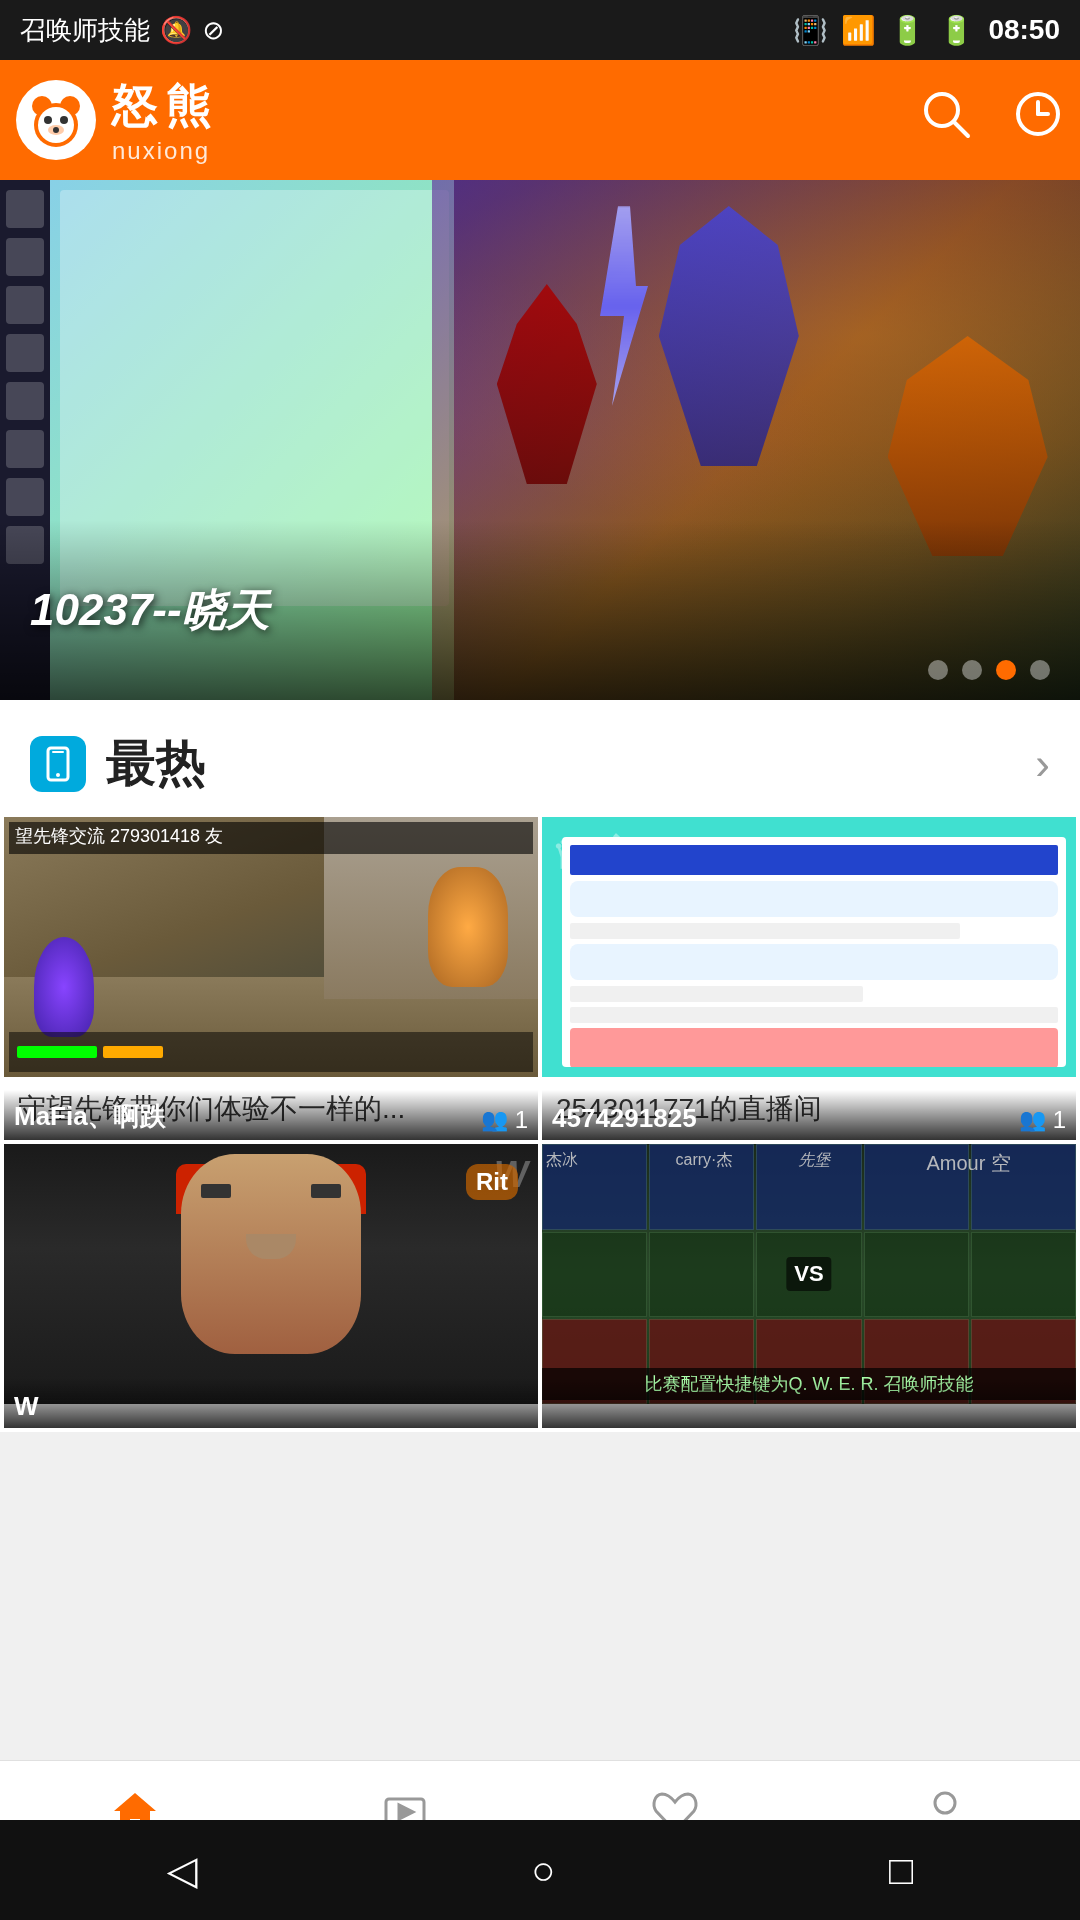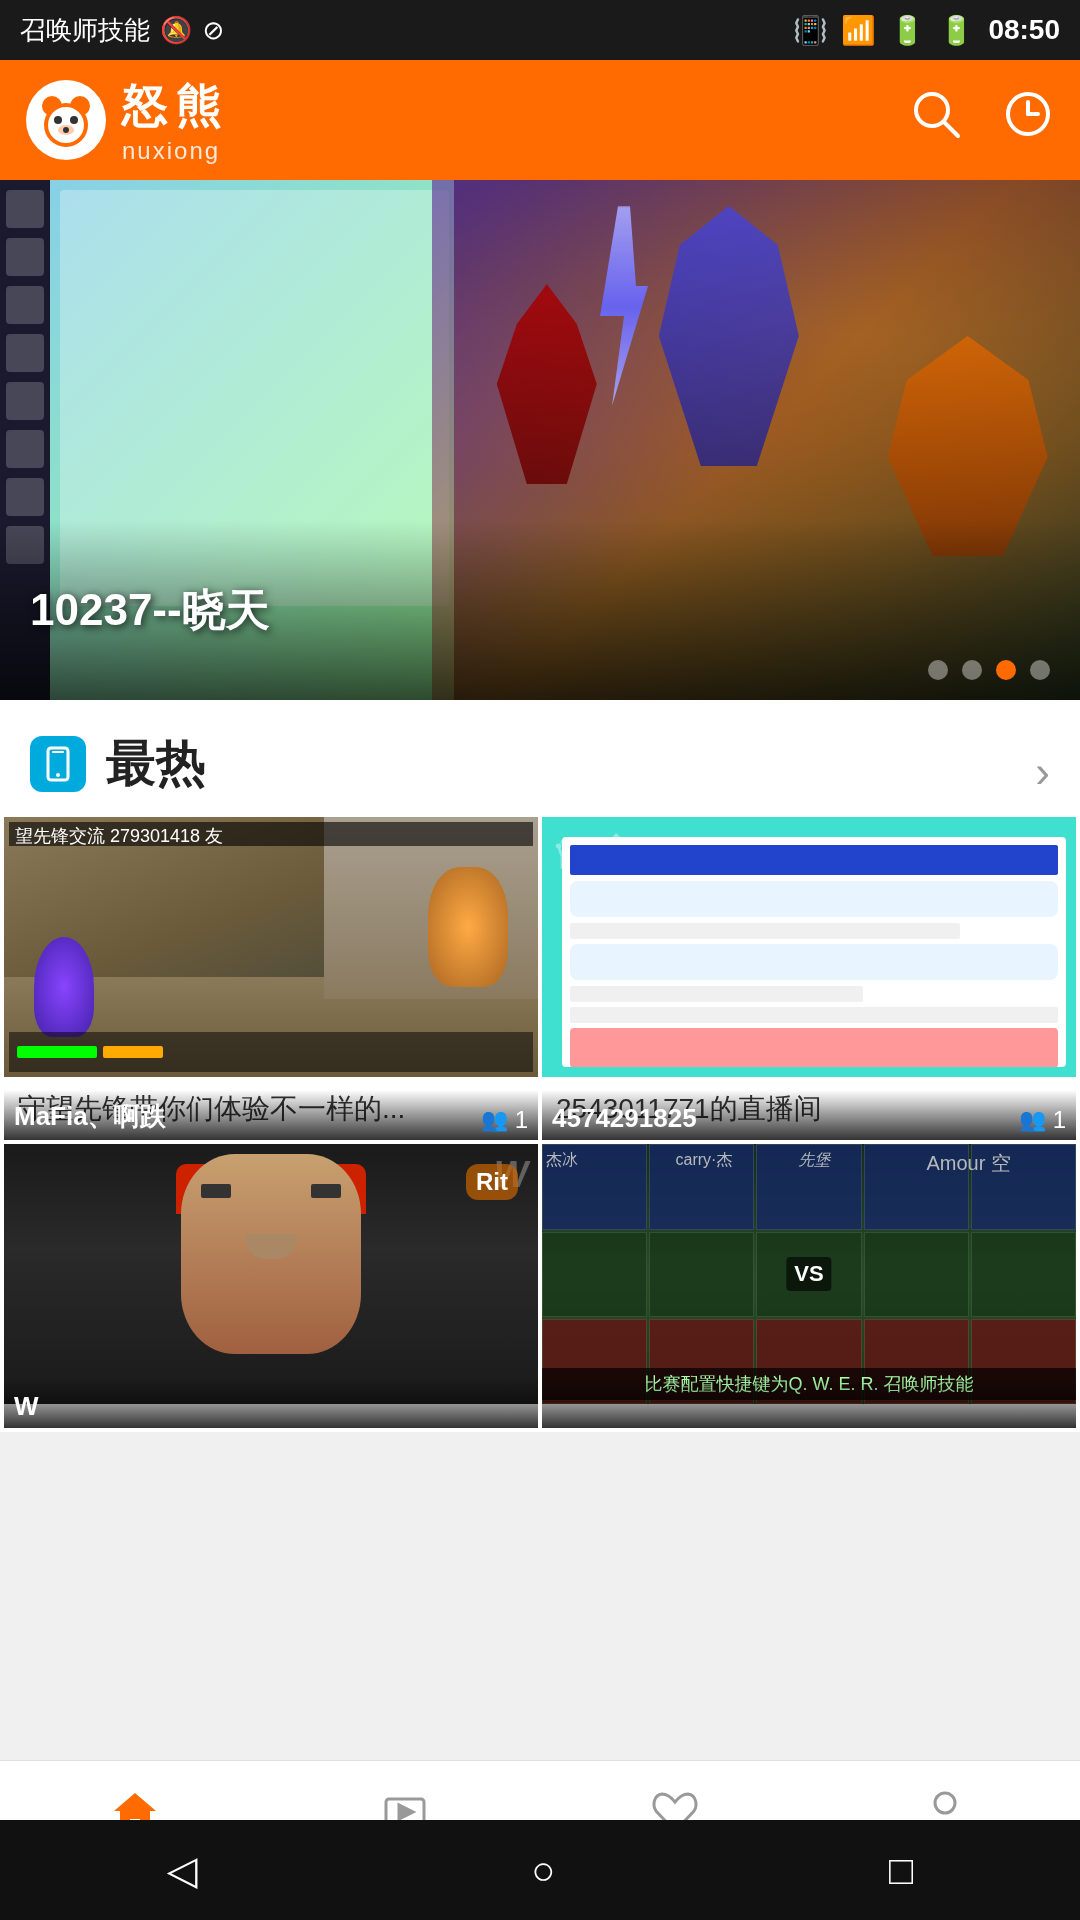--- a/index.html
+++ b/index.html
@@ -28,21 +28,21 @@
     .status-right { display: flex; align-items: center; gap: 14px; font-size: 28px; font-weight: bold; }
 
     
     .header {
       width: 100%;
       height: 120px;
       background: #FF6B00;
       display: flex;
       align-items: center;
       justify-content: space-between;
-      padding: 0 26px;
+      padding: 0 16px;
     }
     .logo-area {
       display: flex;
       align-items: center;
       gap: 16px;
     }
     .logo-bear {
       width: 80px;
       height: 80px;
       background: white;
@@ -124,20 +124,21 @@
       background: linear-gradient(transparent, rgba(0,0,0,0.7));
     }
     .banner-title {
       position: absolute;
       bottom: 60px;
       left: 30px;
       color: white;
       font-size: 44px;
       font-weight: bold;
       text-shadow: 2px 2px 8px rgba(0,0,0,0.8);
+      font-style: italic;
     }
     .banner-dots {
       position: absolute;
       bottom: 20px;
       right: 30px;
       display: flex;
       gap: 14px;
     }
     .dot {
       width: 20px;
@@ -178,21 +179,21 @@
       border-radius: 4px;
     }
 
     
     .section {
       background: white;
       margin-bottom: 8px;
     }
     .section-header {
       display: flex;
-      align-items: flex-end;
+      align-items: center;
       justify-content: space-between;
       padding: 30px 30px 20px;
     }
     .section-title-area {
       display: flex;
       align-items: center;
       gap: 20px;
     }
     .section-icon {
       width: 56px;
@@ -590,21 +591,21 @@
     <span class="section-more">›</span>
   </div>
 
   <div class="grid-2col">
 
     <div class="stream-card">
       <div class="stream-thumb thumb-overwatch">
         <div class="ow-scene">
           <div class="ow-floor"></div>
           <div class="ow-wall"></div>
-          <div style="position:absolute;top:5px;left:5px;right:5px;height:24px;background:rgba(0,0,0,0.6);font-size:18px;color:white;padding:2px 6px;overflow:hidden;white-space:nowrap;">望先锋交流 279301418 友</div>
+          <div style="position:absolute;top:5px;left:5px;right:5px;height:32px;background:rgba(0,0,0,0.6);font-size:18px;color:white;padding:2px 6px;overflow:hidden;white-space:nowrap;">望先锋交流 279301418 友</div>
           <div class="ow-character"></div>
           <div style="position:absolute;top:50px;right:30px;width:80px;height:120px;background:radial-gradient(#ffaa44,#aa6622);border-radius:40% 40% 30% 30%;"></div>
           <div class="ow-hud">
             <div class="hud-bar"></div>
             <div style="height:12px;background:#ffaa00;width:60px;border-radius:2px;"></div>
           </div>
         </div>
       </div>
       <div class="stream-overlay">
         <span class="stream-name">MaFia、啊跌</span>

